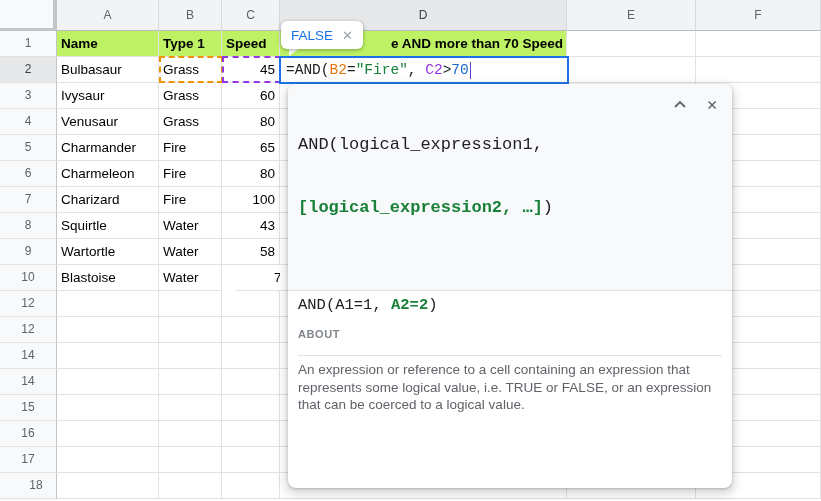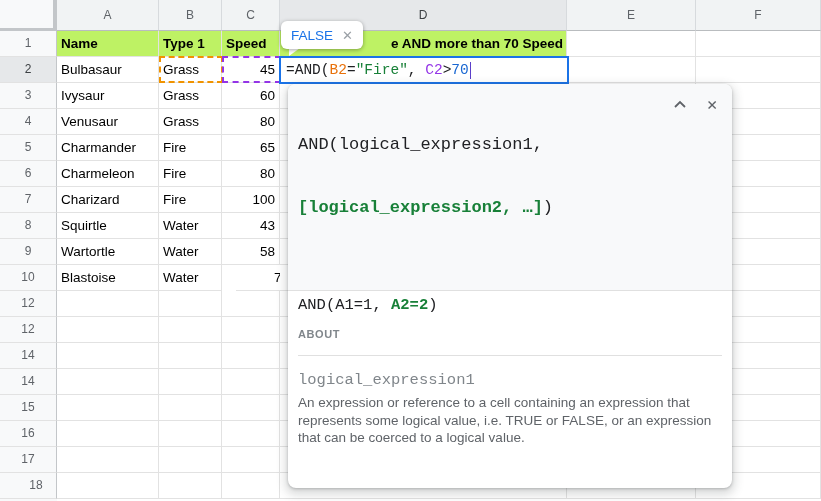--- a/index.html
+++ b/index.html
@@ -240,18 +240,17 @@
               <polyline points="2,9 7,4 12,9" fill="none" stroke="#5f6368" stroke-width="1.8"></polyline>
             </svg>
         </span>
         <span class="icon-btn close-x">✕</span>
       </div>
     </div>
     <div class="pop-body">
       <div class="mono example-line"><span>AND(A1=1, </span><span class="grn">A2=2</span><span>)</span></div>
       <div class="sec-label">ABOUT</div>
       <hr class="divider">
-      <div class="mono param-name">logical_expression1</div>
       <div class="param-desc">An expression or reference to a cell containing an expression that represents some logical value, i.e. TRUE or FALSE, or an expression that can be coerced to a logical value.</div>
 
     </div>
   </div>
 </div>
 
 </body></html>

